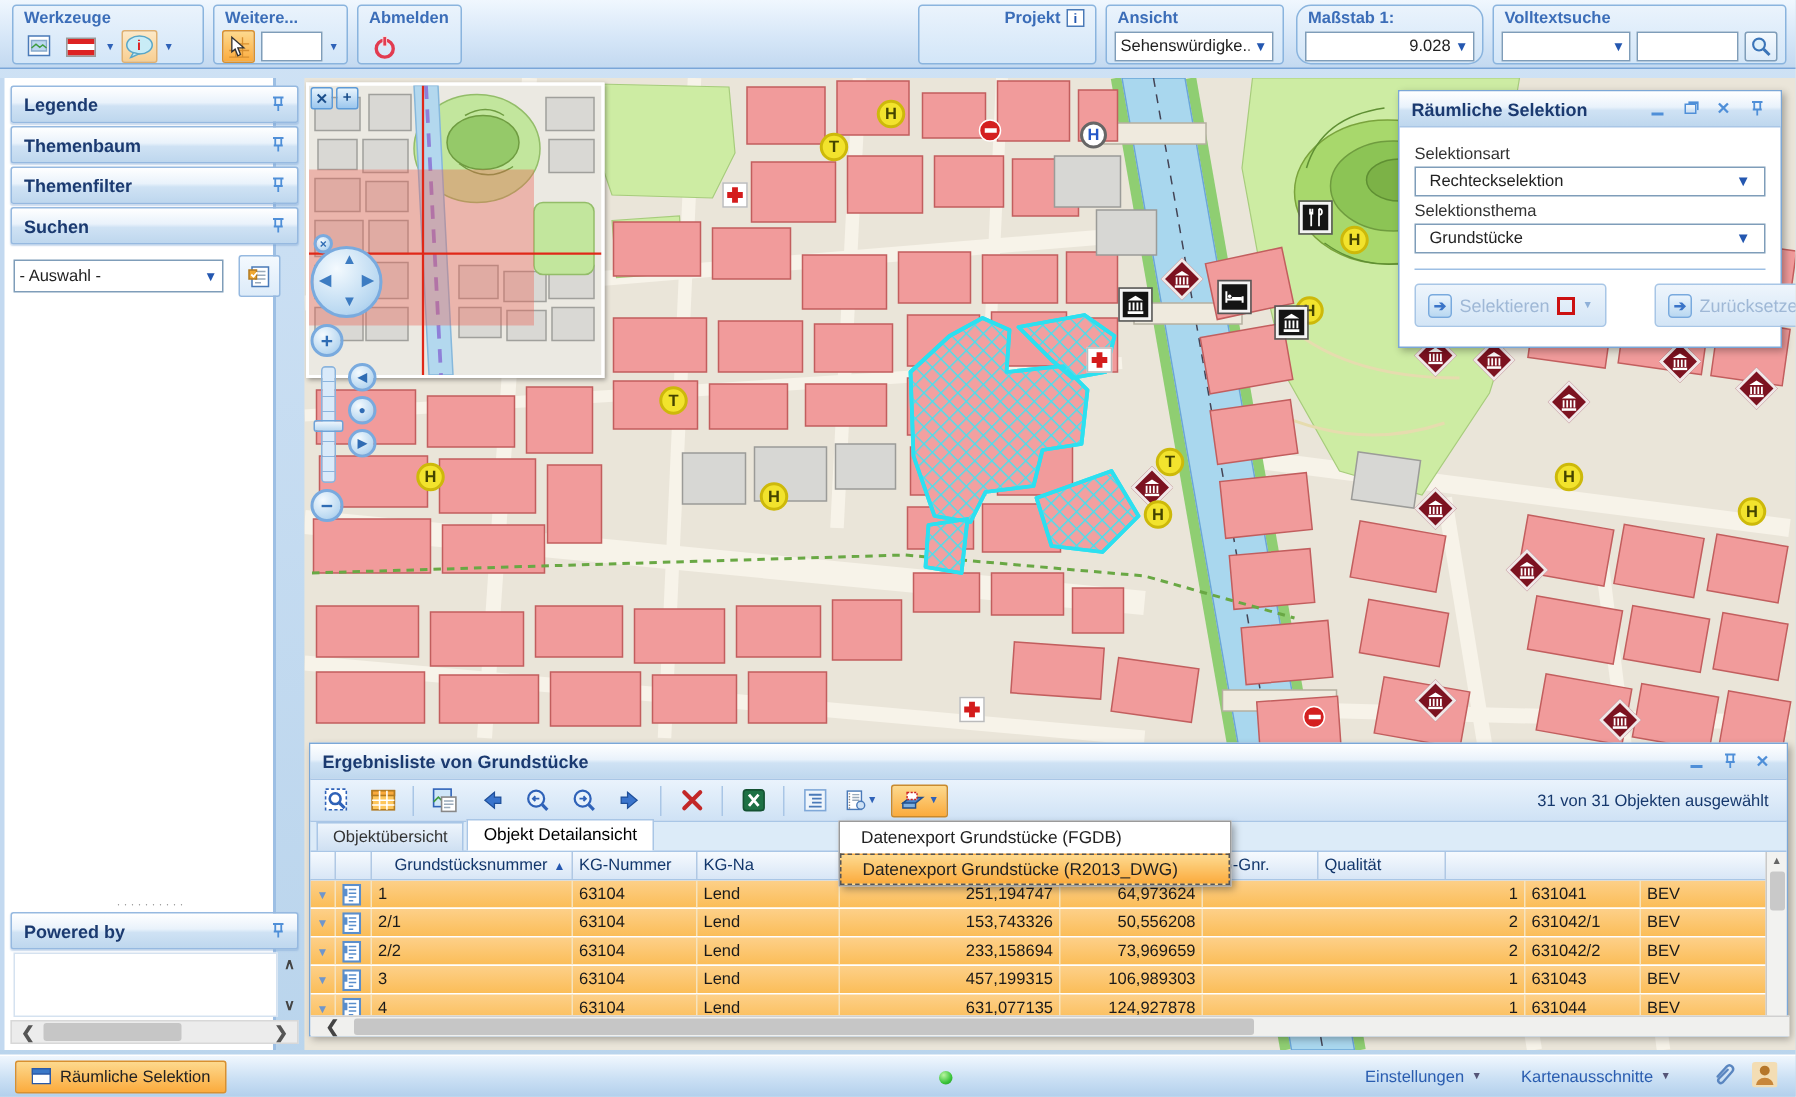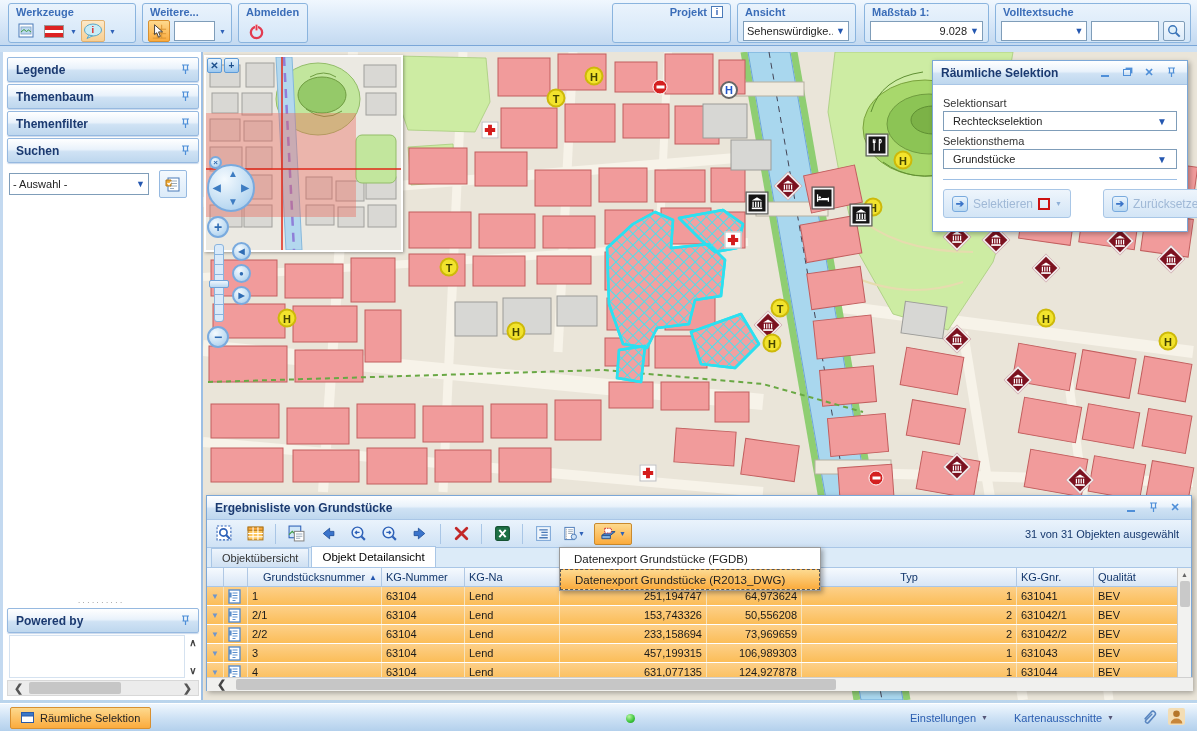--- a/index.html
+++ b/index.html
@@ -21,21 +21,21 @@
   .caret { color:#2f62b8; font-size:7px; line-height:1; }
   .combo { background:#fff; border:1px solid #7f9db9; height:20px; display:flex; align-items:center;
     padding:0 3px; gap:3px; }
   .combo .val { flex:1; white-space:nowrap; overflow:hidden; }
   .combo .arr { color:#2457b0; font-size:9px; }
   .flag { width:20px; height:13px; border:1px solid #999;
     background:linear-gradient(#d22 33%,#fff 33%,#fff 66%,#d22 66%); }
   .txtinput { border:1px solid #7f9db9; height:20px; background:#fff; }
 
   
-  #sidebar { position:absolute; left:0; top:52px; width:203px; height:648px; background:#fff;
+  #sidebar { position:absolute; left:0; top:52px; width:184px; height:648px; background:#fff;
     border-right:2px solid #9dbfe4; border-left:3px solid #c3d9f0; }
   .acc { position:absolute; left:4px; width:192px; height:25px;
     background:linear-gradient(#ffffff,#e9f2fb 45%,#cfe2f4 55%,#bed7ee);
     border:1px solid #96b9e0; border-radius:2px; display:flex; align-items:center;
     padding:0 8px; font-weight:bold; font-size:12px; color:#1b3a70; box-shadow:0 1px 1px rgba(120,160,210,.4); }
   .acc .sp { flex:1; }
   .auswahl-row { position:absolute; left:6px; top:118px; width:192px; display:flex; gap:10px; align-items:center; }
   .sidebtn { width:28px; height:28px; border:1px solid #96b9e0; border-radius:2px;
     background:linear-gradient(#f4f9fe,#dcebf9); display:flex; align-items:center; justify-content:center; }
   .grip { position:absolute; left:0; top:546px; width:196px; text-align:center; color:#999;
@@ -240,21 +240,21 @@
   <div class="tgroup" style="left:737px; width:119px;">
     <div class="cap">Ansicht</div>
     <div class="row">
       <span class="combo" style="width:106px;">
         <span class="val">Sehenswürdigke...</span>
         <span class="arr">▼</span>
       </span>
     </div>
   </div>
 
-  <div class="tgroup" style="left:864px; width:125px;">
+  <div class="tgroup" style="left:864px; width:125px;border-radius:10px;">
     <div class="cap">Maßstab 1:</div>
     <div class="row">
       <span class="combo" style="width:120px;">
         <span class="val" style="text-align:right;">9.028</span>
         <span class="arr">▼</span>
       </span>
     </div>
   </div>
 
   <div class="tgroup" style="left:995px; width:196px;">
@@ -888,23 +888,20 @@
         </div>
         <div class="th" style="width: 95px;">
           <span>KG-Na</span>
         </div>
         <div class="th" style="width: 147px;">
           <span></span>
         </div>
         <div class="th" style="width: 95px;">
           <span></span>
         </div>
-        <div class="th" style="width: 215px; justify-content: center;">
-          <span>Typ</span>
-        </div>
         <div class="th" style="width: 77px;">
           <span>KG-Gnr.</span>
         </div>
         <div class="th" style="width: 85px;">
           <span>Qualität</span>
         </div>
       </div>
     <div id="tbody">
         <div class="tr">
           <div class="td" style="width: 17px;">

